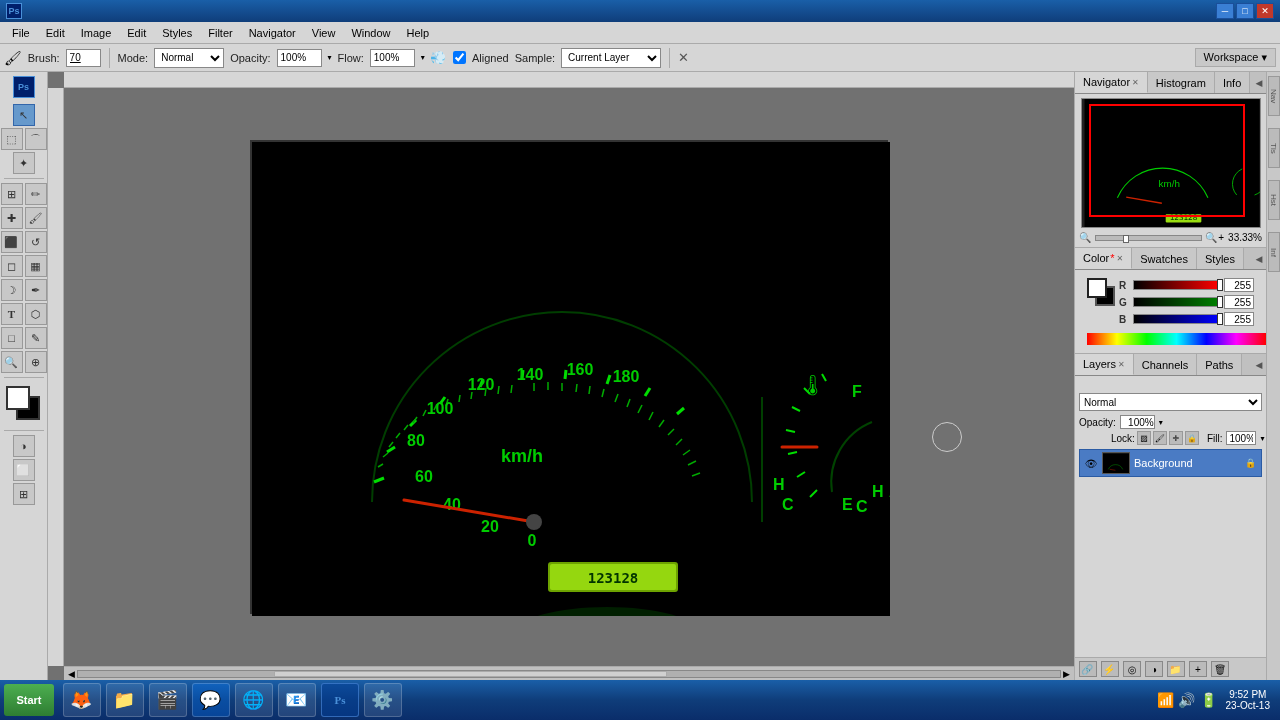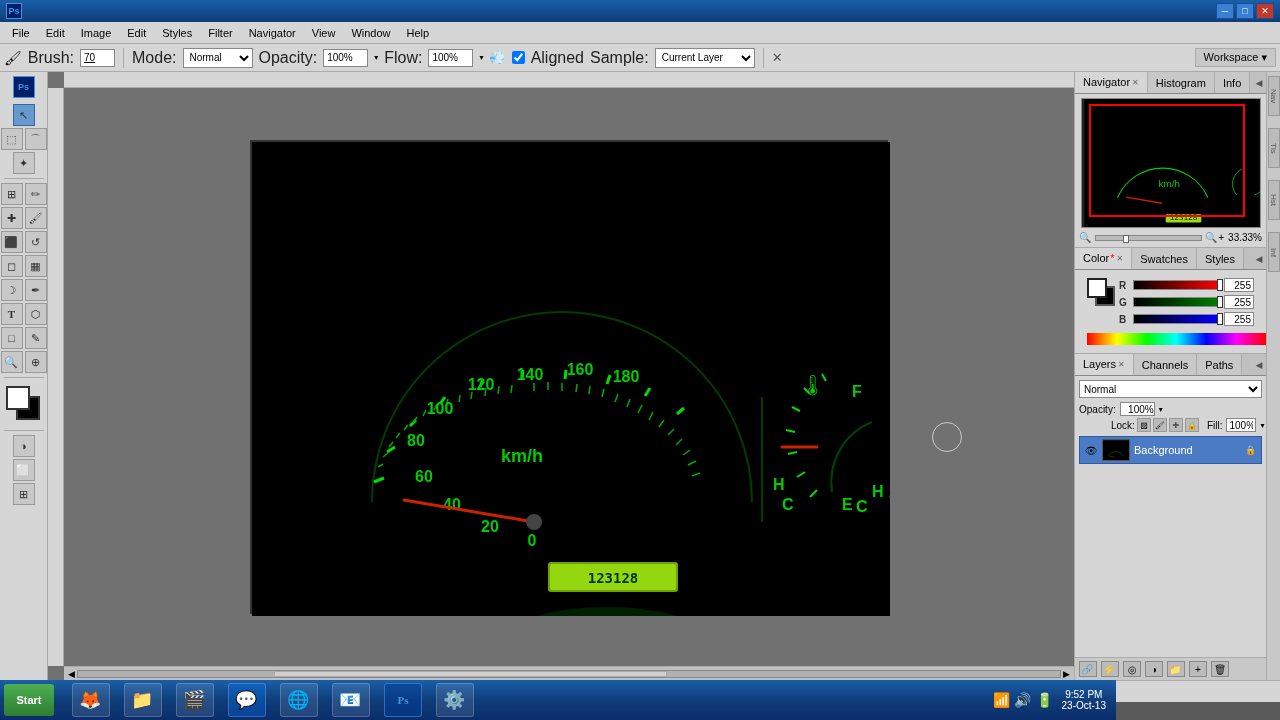--- a/index.html
+++ b/index.html
@@ -66,21 +66,21 @@
     #options-bar {
       background: #d6d6d6;
       height: 28px;
       display: flex;
       align-items: center;
       padding: 0 4px;
       gap: 6px;
       border-bottom: 1px solid #aaa;
       font-size: 11px;
     }
-    .options-label { font-size: 16px; color: #222; text-align: right; }
+    .options-label { font-size: 11px; color: #222; text-align: right; }
     .options-input {
       height: 18px;
       border: 1px solid #888;
       background: white;
       padding: 0 3px;
       font-size: 10px;
       width: 45px;
     }
     .options-select {
       height: 20px;
@@ -417,27 +417,27 @@
     }
     .status-arrow {
       cursor: pointer; font-size: 9px; color: #555;
     }
 
     
     #taskbar {
       position: fixed;
       bottom: 0;
       left: 0;
-      width: 1116px;
+      width: 1280px;
       height: 40px;
       background: linear-gradient(to bottom, #1a5fa8 0%, #0f3d7a 50%, #0a2d6a 100%);
       display: flex;
       align-items: center;
       padding: 0 4px;
-      gap: 14px;
+      gap: 5px;
       z-index: 1000;
     }
     .taskbar-start {
       width: 50px; height: 32px;
       background: linear-gradient(to bottom, #4caf50, #2e7d32);
       border-radius: 3px;
       display: flex; align-items: center; justify-content: center;
       color: white; font-size: 11px; font-weight: bold;
       cursor: pointer; margin-right: 4px;
     }
@@ -908,21 +908,21 @@
               </div>
               <input class="color-value-input" value="255" style="">
             </div>
           </div>
         </div>
 
         <div class="color-spectrum" style="margin:0 6px 4px 6px; width:calc(100%-12px);"></div>
       </div>
     </div>
 
-    <div id="layers-section" style="flex:1; display:flex; flex-direction:column;">
+    <div id="layers-section" style="flex:1; display:flex; flex-direction:column;gap:13px;">
       <div class="panel-tabs">
         <div class="panel-tab active">
           <span>Layers</span>
           <span class="panel-tab-x">✕</span>
         </div>
         <div class="panel-tab">
           <span>Channels</span>
         </div>
         <div class="panel-tab">
           <span>Paths</span>

